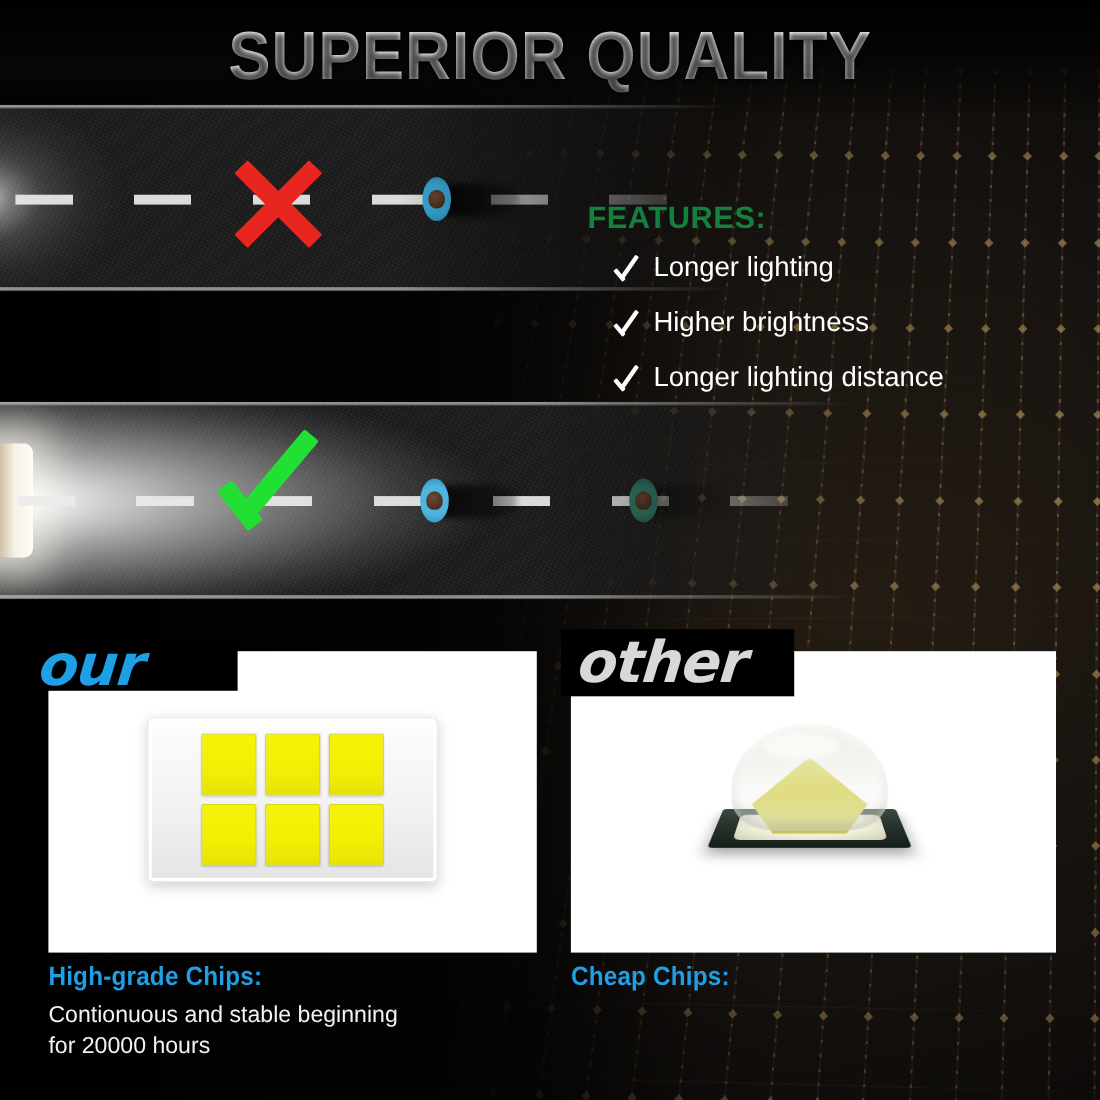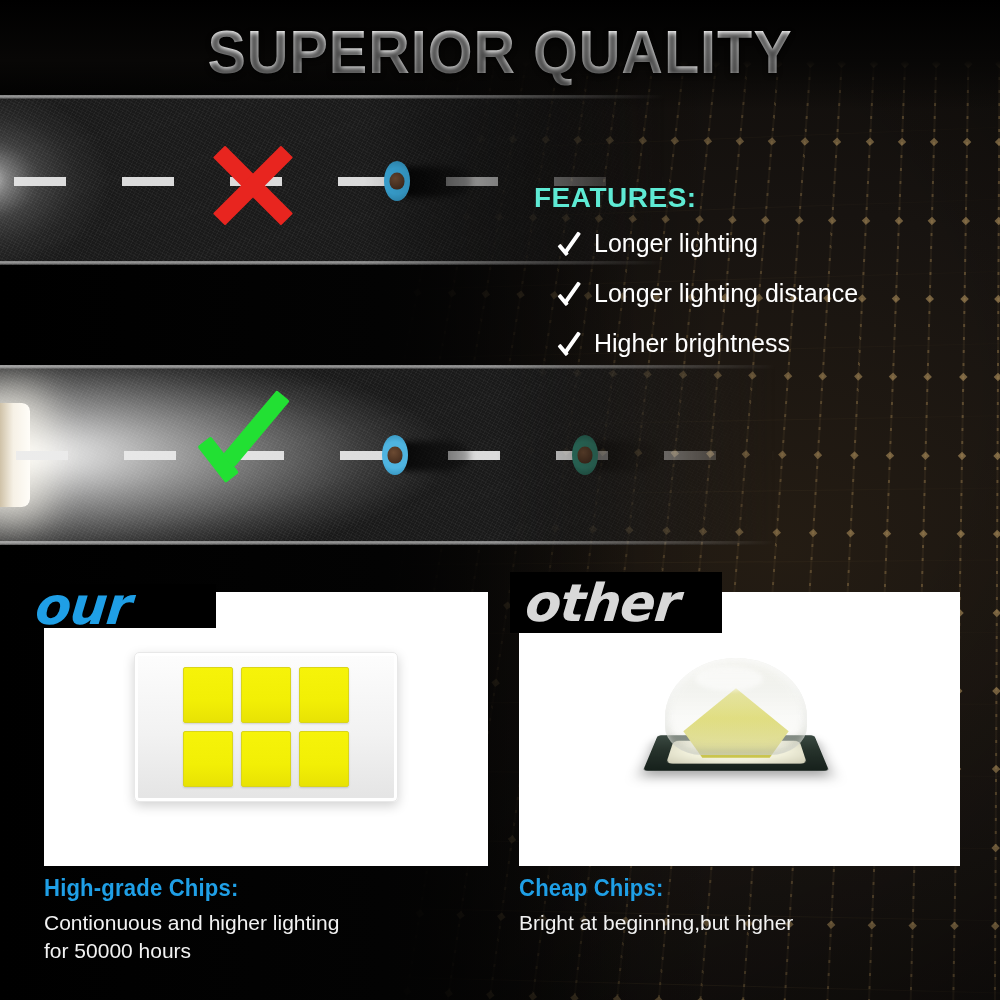--- a/index.html
+++ b/index.html
@@ -148,21 +148,21 @@
   }
   .mark-x i:first-child{transform:rotate(45deg);}
   .mark-x i:last-child{transform:rotate(-45deg);}
   .mark-check i{position:absolute;background:#22e033;border-radius:2px;}
   .mark-check i:first-child{left:4px;top:34px;width:46px;height:17px;transform:rotate(52deg);transform-origin:left center;}
   .mark-check i:last-child{left:28px;top:54px;width:86px;height:17px;transform:rotate(-50deg);transform-origin:left center;}
 
   
   .features{position:absolute;left:534px;top:182px;width:430px;}
   .features-title{
-    color:#5eead4;font-size:28px;font-weight:700;letter-spacing:.5px;
+    color:#15803d;font-size:28px;font-weight:700;letter-spacing:.5px;
     margin:0 0 14px 0;
   }
   .feature-row{display:flex;align-items:center;margin:0 0 20px 22px;}
   .tick{
     width:30px;height:30px;flex:0 0 30px;position:relative;margin-right:8px;
   }
   .tick i{position:absolute;background:#fff;border-radius:1px;}
   .tick i:first-child{left:3px;top:15px;width:13px;height:4px;transform:rotate(50deg);transform-origin:left center;}
   .tick i:last-child{left:9px;top:23px;width:25px;height:4px;transform:rotate(-55deg);transform-origin:left center;}
   .feature-text{color:#fff;font-size:25px;line-height:28px;}
@@ -675,65 +675,64 @@
           <i></i>
         </span>
       <span class="feature-text">Longer lighting</span>
     </div>
 
     <div class="feature-row">
       <span class="tick">
           <i></i>
           <i></i>
         </span>
-      <span class="feature-text">Longer lighting distance</span>
+      <span class="feature-text">Higher brightness</span>
     </div>
 
     <div class="feature-row">
       <span class="tick">
           <i></i>
           <i></i>
         </span>
-      <span class="feature-text">Higher brightness</span>
+      <span class="feature-text">Longer lighting distance</span>
     </div>
   </div>
 
   <div class="card" style="left:44px;top:592px;width:444px;height:274px;">
     <div class="chip-module" style="left:90px;top:60px;width:264px;height:150px;">
       <div class="chip-cell"></div>
       <div class="chip-cell"></div>
       <div class="chip-cell"></div>
       <div class="chip-cell"></div>
       <div class="chip-cell"></div>
       <div class="chip-cell"></div>
     </div>
   </div>
 
   <div class="banner" style="left:20px;top:584px;width:196px;height:44px;">
     <span style="color:#1f9fe6;">our</span>
   </div>
 
   <div class="card-cap" style="left:44px;top:874px;width:450px;">
     <div class="cap-title" style="color:#1f9fe6;">High-grade Chips:</div>
-    <div class="cap-body">Contionuous and higher lighting</div>
-    <div class="cap-body">for 50000 hours</div>
+    <div class="cap-body">Contionuous and stable beginning</div>
+    <div class="cap-body">for 20000 hours</div>
   </div>
 
   <div class="card" style="left:519px;top:592px;width:441px;height:274px;">
     <div class="smd" style="left:132px;top:64px;width:170px;height:124px;">
       <div class="base"></div>
       <div class="pad"></div>
       <div class="phosphor"></div>
       <div class="dome"></div>
       <div class="gloss"></div>
     </div>
   </div>
 
   <div class="banner" style="left:510px;top:572px;width:212px;height:61px;">
     <span style="color:#d8d8d8;text-shadow:2px 3px 4px rgba(0,0,0,.85);">other</span>
   </div>
 
   <div class="card-cap" style="left:519px;top:874px;width:450px;">
     <div class="cap-title" style="color:#1f9fe6;">Cheap Chips:</div>
-    <div class="cap-body">Bright at beginning,but higher</div>
   </div>
 
 </div>
 
 </body></html>

